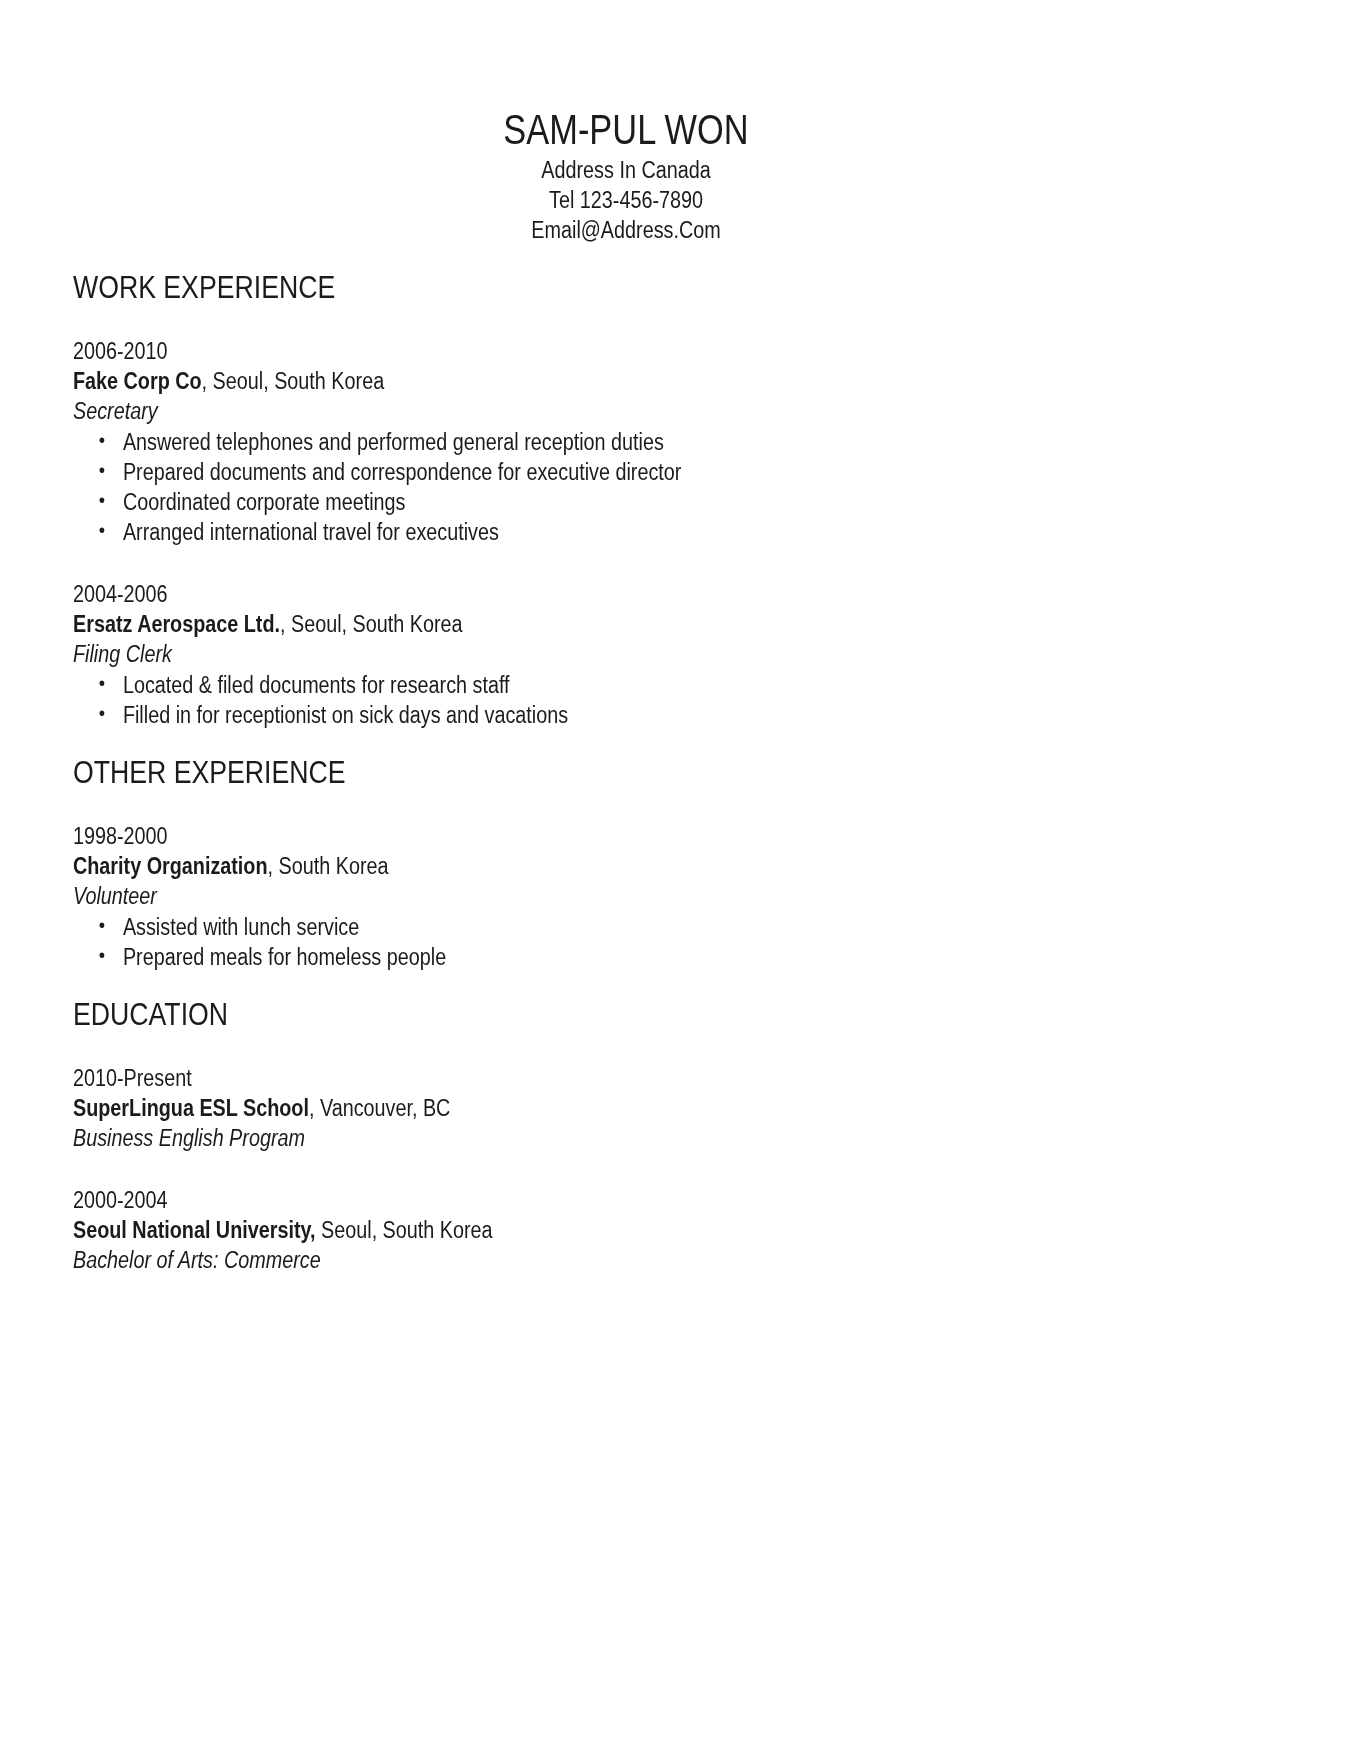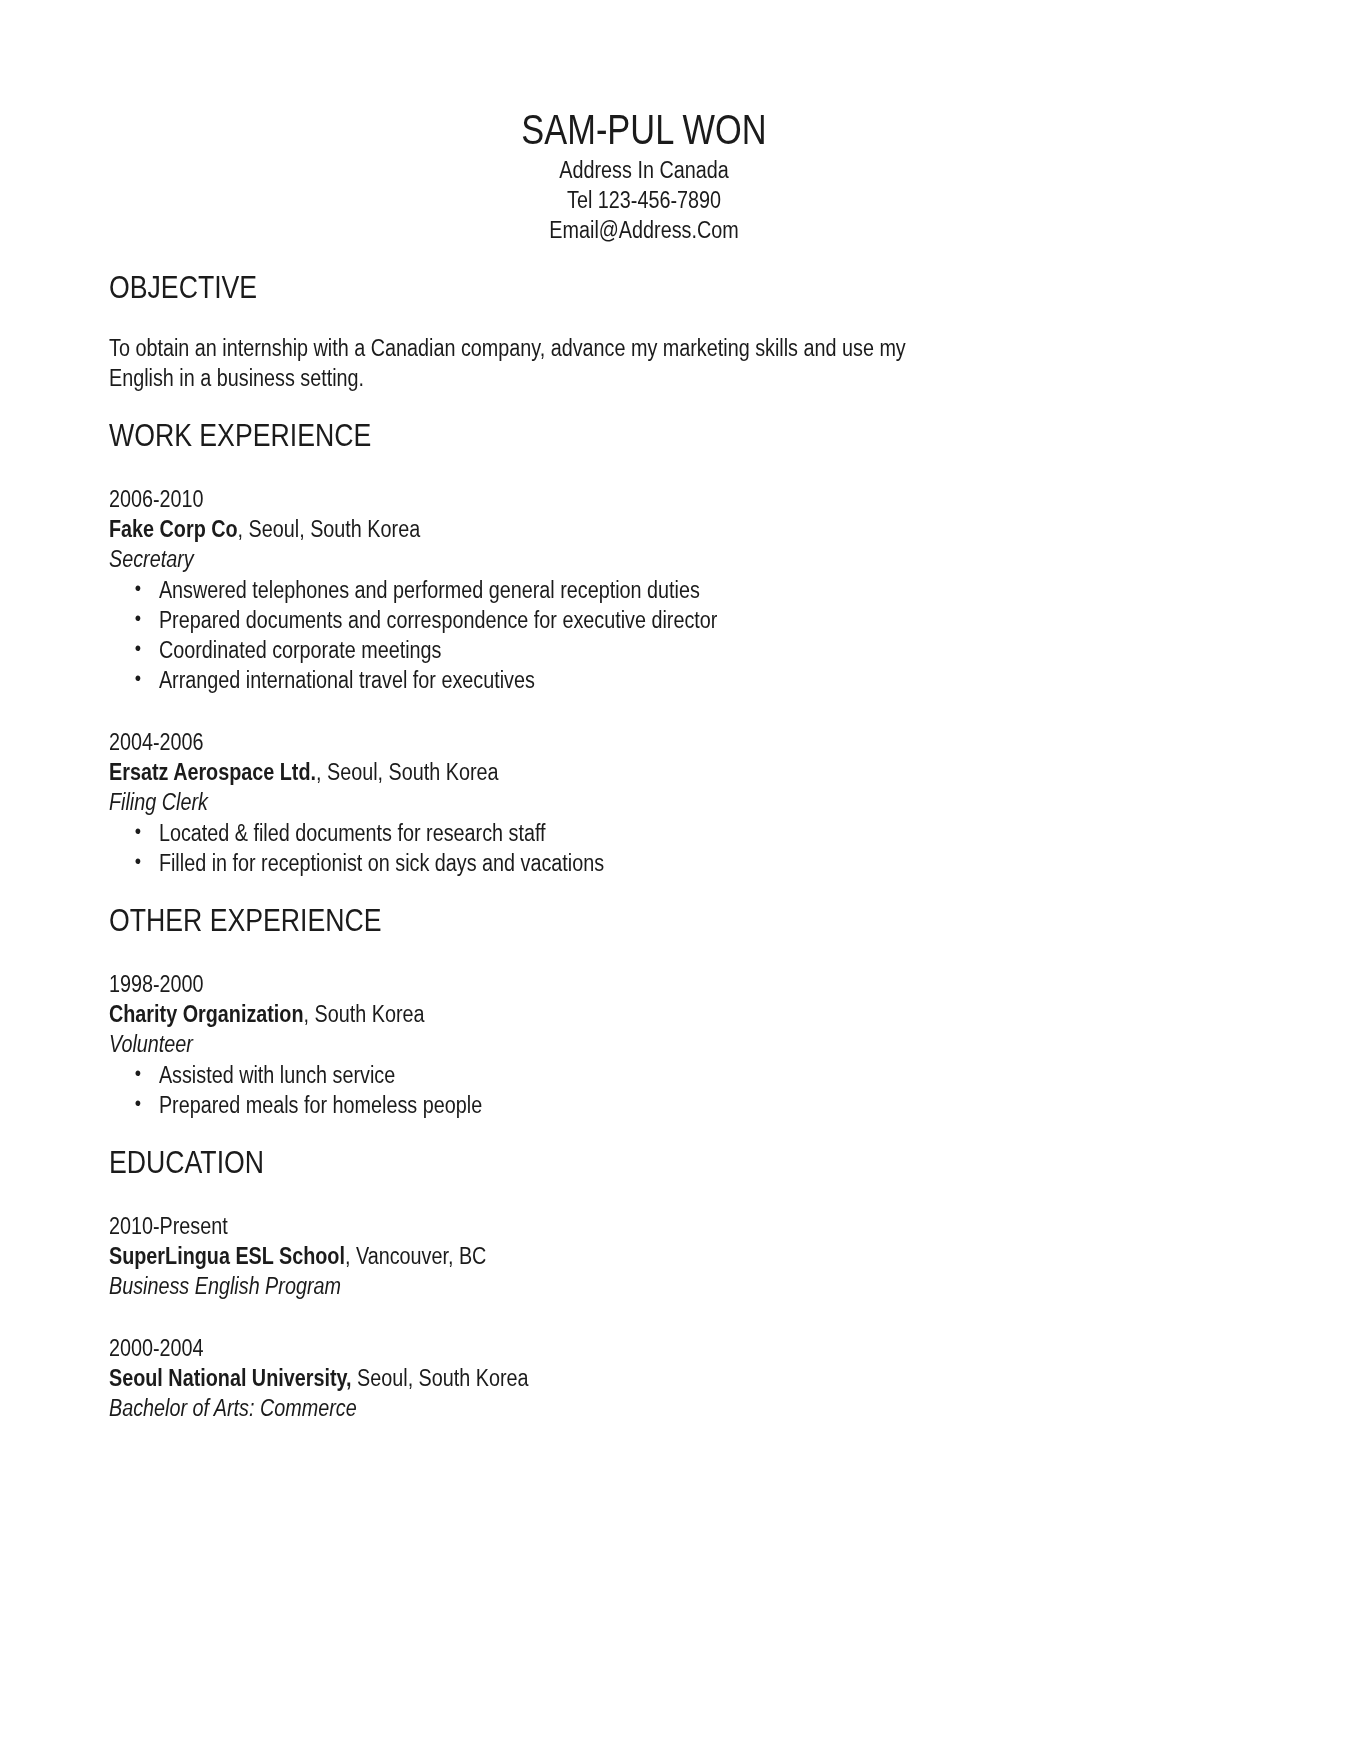--- a/index.html
+++ b/index.html
@@ -1,21 +1,21 @@
 <!DOCTYPE html>
 <html><head>
 <meta charset="utf-8">
 <style>
   html, body { margin: 0; padding: 0; background: #ffffff; }
   .page {
     position: relative;
     width: 1360px;
     height: 1760px;
     box-sizing: border-box;
-    padding: 103px 181px 0 109px;
+    padding: 103px 181px 0 73px;
     background: #ffffff;
     color: #1b1b1b;
     font-family: "Liberation Sans", sans-serif;
     font-size: 23px;
     line-height: 30px;
     overflow: hidden;
   }
   
   .cond   { transform: scaleX(0.86); transform-origin: 0 0; }
   .cond-c { transform: scaleX(0.86); transform-origin: 50% 50%; }
@@ -62,25 +62,20 @@
 
 <div class="page">
 
   <header class="doc-header">
     <div class="name">SAM-PUL WON</div>
     <div class="contact cond-c">Address In Canada</div>
     <div class="contact cond-c">Tel 123-456-7890</div>
     <div class="contact cond-c">Email@Address.Com</div>
   </header>
 
-  <section>
-    <h2 class="sec-h cond">OBJECTIVE</h2>
-    <p class="para cond">To obtain an internship with a Canadian company, advance my marketing skills and use my
-English in a business setting.</p>
-  </section>
 
 
   <section>
     <h2 class="sec-h cond">WORK EXPERIENCE</h2>
 
     <div class="job cond">
       <div class="dates">2006-2010</div>
       <div class="company-line"><span class="b">Fake Corp Co</span><span>, Seoul, South Korea</span></div>
       <div class="it">Secretary</div>
       <ul class="bullets">

